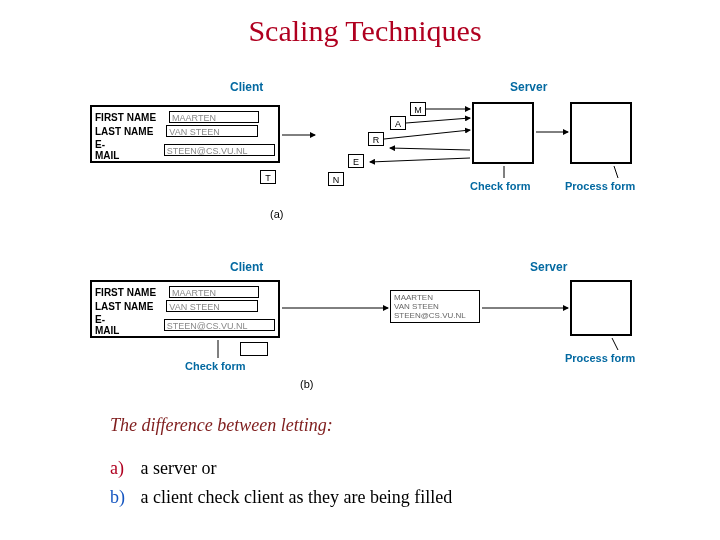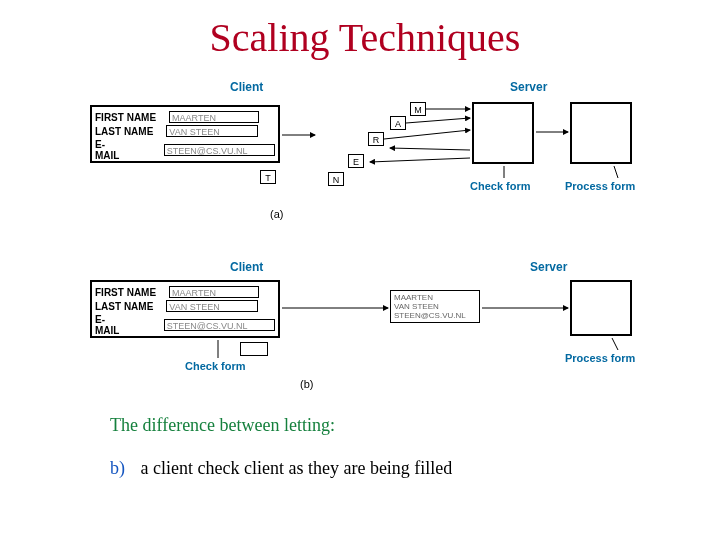--- a/index.html
+++ b/index.html
@@ -11,21 +11,21 @@
     font-family: "Times New Roman", Times, serif;
     overflow: hidden;
     position: relative;
   }
   .title {
     position: absolute;
     top: 14px;
     left: 10px;
     right: 0;
     text-align: center;
-    font-size: 40px;
+    font-size: 30px;
     color: #b00020;
   }
   .diagram {
     position: absolute;
     left: 90px;
     top: 80px;
     width: 560px;
     height: 160px;
   }
   .diagram2 {
@@ -93,21 +93,22 @@
     position: absolute;
     left: 0;
     top: 0;
     pointer-events: none;
   }
   .bottomtext {
     position: absolute;
     left: 110px;
     top: 415px;
     font-size: 18px;
-    color: #15803d;
+    color: #7f1d1d;
+    font-style: italic;
   }
   .optlist {
     position: absolute;
     left: 110px;
     top: 450px;
     font-size: 18px;
   }
   .opt {
     margin: 8px 0;
   }
@@ -225,16 +226,20 @@
     <line x1="128" y1="80" x2="128" y2="98" stroke="#000" stroke-width="1"></line>
     <line x1="522" y1="78" x2="528" y2="90" stroke="#000" stroke-width="1"></line>
   </svg>
 
   <div class="caption" style="left:210px; top:118px;">(b)</div>
 </div>
 
 <div class="bottomtext">The difference between letting:</div>
 <div class="optlist">
   <div class="opt">
+    <span class="marker opt-a">a)</span>
+    <span class="body">a server or</span>
+  </div>
+  <div class="opt">
     <span class="marker opt-b">b)</span>
     <span class="body">a client check client as they are being filled</span>
   </div>
 </div>
 
 </body></html>

